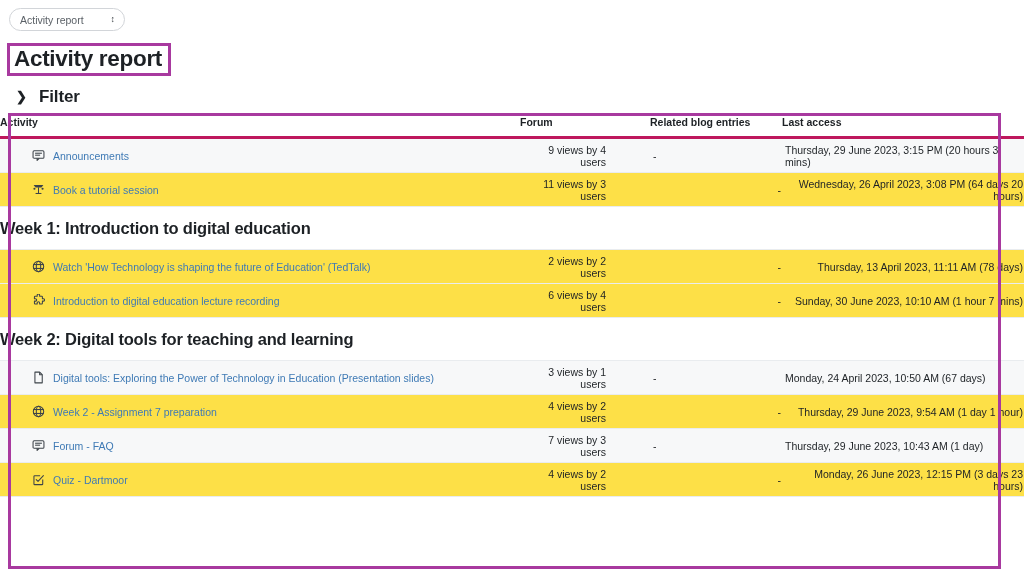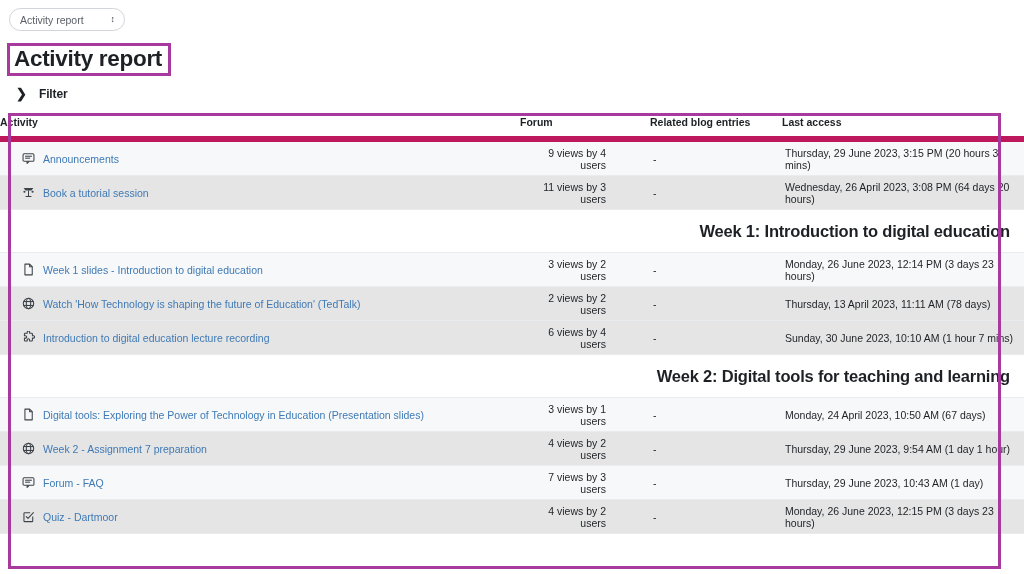--- a/index.html
+++ b/index.html
@@ -67,21 +67,21 @@
     cursor: pointer;
     width: 80px;
   }
   .filter-chevron {
     font-size: 13px;
     font-weight: bold;
     color: #1d2125;
     line-height: 1;
   }
   .filter-label {
-    font-size: 12px;
+    font-size: 17px;
     font-weight: bold;
     color: #1d2125;
     letter-spacing: -0.1px;
   }
 
   
   .report-outline {
     position: absolute;
     left: 8px;
     top: 113px;
@@ -117,40 +117,40 @@
   table.report col.c-views    { width: 130px; }
   table.report col.c-blog     { width: 132px; }
   table.report col.c-last     { width: 242px; }
 
   table.report th {
     font-size: 10.5px;
     font-weight: bold;
     color: #1d2125;
     text-align: left;
     padding: 3px 0 8px 0;
-    border-bottom: 6px solid #be185d;
+    border-bottom: 3px solid #be185d;
     vertical-align: bottom;
   }
   th.h-activity { padding-left: 18px; }
   th.h-views    { text-align: left; padding-left: 8px;}
   th.h-blog     { padding-left: 3px; }
   th.h-last     { padding-left: 3px; }
 
   table.report td {
     border-bottom: 1px solid #e9ecef;
     font-size: 10.5px;
     color: #1d2125;
     height: 31px;
     vertical-align: middle;
   }
   tr.zebra td { background: #f7f8f9; }
-  tr.plain td { background: #e5e5e5; }
+  tr.plain td { background: #fde047; text-align: right; }
 
   td.t-activity {
-    padding-left: 22px;
+    padding-left: 32px;
   }
   td.t-views {
     text-align: right;
     padding-right: 44px;
     color: #1d2125;
     font-size: 10.5px;
   }
   td.t-blog {
     padding-left: 3px;
     color: #1d2125;
@@ -182,21 +182,21 @@
     text-decoration: none;
     cursor: pointer;
     white-space: nowrap;
   }
 
   
   tr.section-row td {
     background: #ffffff;
     height: 42px;
     border-bottom: 1px solid #e9ecef;
-    text-align: right;
+    text-align: left;
     padding: 0;
   }
   .section-title {
     font-size: 16.5px;
     font-weight: bold;
     color: #1d2125;
     letter-spacing: -0.2px;
     
     padding-right: 14px;
   }
@@ -280,36 +280,20 @@
               <a class="act-link">Book a tutorial session</a>
             </div>
           </td>
           <td class="t-views">11 views by 3 users</td>
           <td class="t-blog">-</td>
           <td class="t-last">Wednesday, 26 April 2023, 3:08 PM (64 days 20 hours)</td>
         </tr>
         <tr class="section-row">
           <td colspan="4"><span class="section-title">Week 1: Introduction to digital education</span></td>
         </tr>
-        <tr class="zebra">
-          <td class="t-activity">
-            <div class="act-cell">
-              <span class="act-icon">
-                <svg viewBox="0 0 16 16" width="13" height="13">
-                  <path d="M3.6 1.4 H9.4 L12.6 4.6 V14.6 H3.6 Z" stroke="currentColor" fill="none" stroke-width="1.3" stroke-linejoin="round"></path>
-                  <path d="M9.4 1.4 V4.6 H12.6" stroke="currentColor" fill="none" stroke-width="1.3" stroke-linejoin="round"></path>
-                </svg>
-              </span>
-              <a class="act-link">Week 1 slides - Introduction to digital education</a>
-            </div>
-          </td>
-          <td class="t-views">3 views by 2 users</td>
-          <td class="t-blog">-</td>
-          <td class="t-last">Monday, 26 June 2023, 12:14 PM (3 days 23 hours)</td>
-        </tr>
         <tr class="plain">
           <td class="t-activity">
             <div class="act-cell">
               <span class="act-icon">
                 <svg viewBox="0 0 16 16" width="13" height="13">
                   <circle cx="8" cy="8" r="6.4" stroke="currentColor" fill="none" stroke-width="1.3"></circle>
                   <ellipse cx="8" cy="8" rx="2.7" ry="6.4" stroke="currentColor" fill="none" stroke-width="1.3"></ellipse>
                   <line x1="1.7" y1="5.6" x2="14.3" y2="5.6" stroke="currentColor" fill="none" stroke-width="1.3"></line>
                   <line x1="1.7" y1="10.4" x2="14.3" y2="10.4" stroke="currentColor" fill="none" stroke-width="1.3"></line>
                 </svg>

